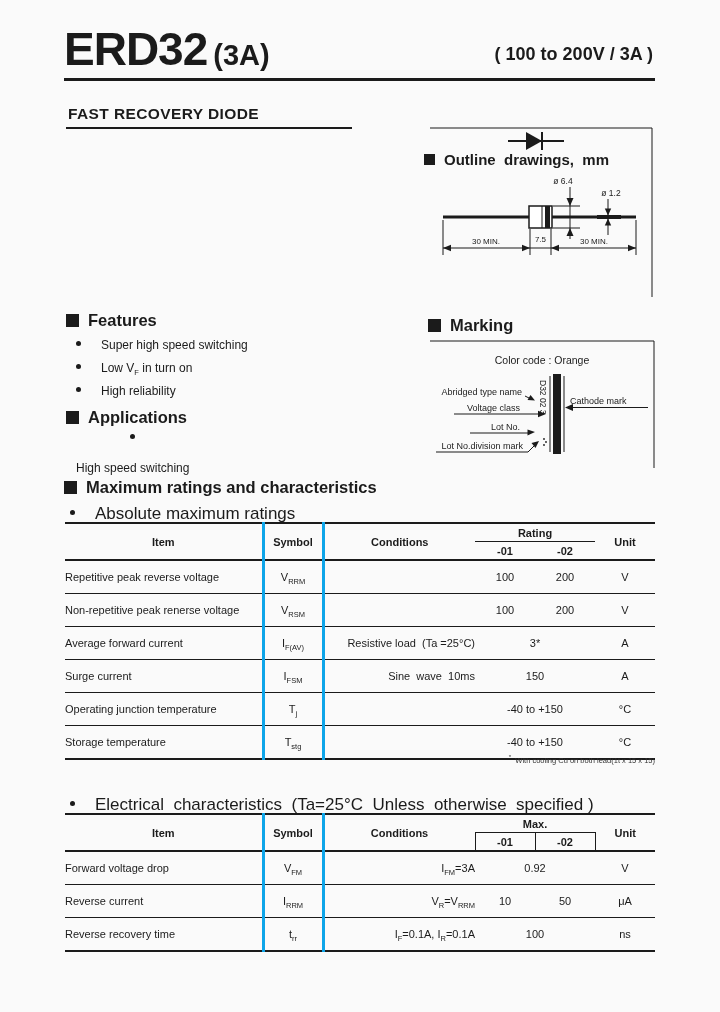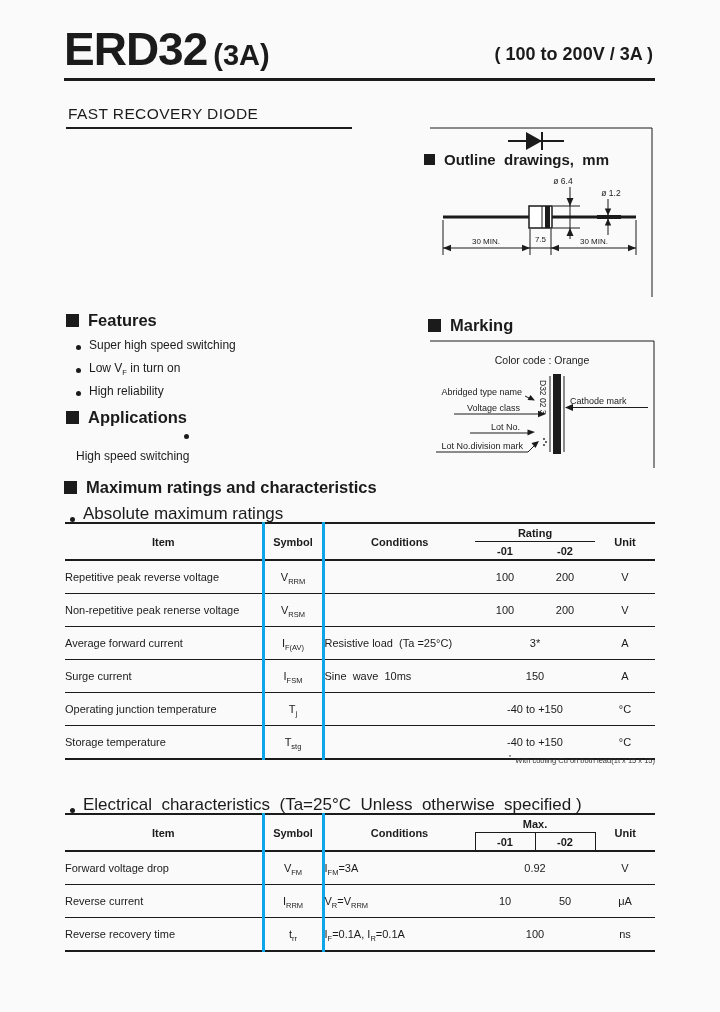--- a/index.html
+++ b/index.html
@@ -12,44 +12,44 @@
     overflow:hidden;
   }
   .abs{position:absolute;}
   .ws-pre{white-space:pre;}
   
   .title-row{left:64px;top:22px;}
   .title-model{font-size:46px;font-weight:bold;letter-spacing:-1px;}
   .title-suffix{font-size:29px;font-weight:bold;margin-left:6px;}
   .title-right{right:67px;top:44px;font-size:18px;font-weight:bold;}
   .title-rule{left:64px;top:78px;width:591px;height:3px;background:#1b1b1b;}
-  .subtitle{left:68px;top:105px;font-size:15.5px;font-weight:normal;letter-spacing:.4px;}
+  .subtitle{left:68px;top:105px;font-size:15.5px;font-weight:bold;letter-spacing:.4px;}
   .subtitle-underline{left:66px;top:127px;width:286px;height:2px;background:#1b1b1b;}
   
   .sec-head{display:flex;align-items:center;gap:9px;font-weight:bold;}
   .sq{width:13px;height:13px;background:#1b1b1b;display:inline-block;flex:0 0 auto;}
   .sq.sm{width:11px;height:11px;}
   .h15{font-size:15px;}
   .h16{font-size:16.5px;}
-  .bullet-row{display:flex;align-items:flex-end;gap:8px;}
+  .bullet-row{display:flex;align-items:center;gap:20px;}
   .dot{width:5px;height:5px;border-radius:50%;background:#1b1b1b;display:inline-block;flex:0 0 auto;position:relative;top:-2px;}
   .b12{font-size:12px;}
   .b11{font-size:17px;}
   sub{font-size:7.5px;line-height:0;}
   
   .dtable{border-collapse:collapse;width:590px;table-layout:fixed;font-size:11px;color:#1b1b1b;
           border-top:2px solid #1b1b1b;border-bottom:2px solid #1b1b1b;}
   .dtable thead{border-bottom:2px solid #1b1b1b;}
   .dtable tbody tr{border-top:1px solid #1b1b1b;}
   .dtable th{font-weight:bold;font-size:11px;padding:0;height:17px;}
   .dtable td{padding:0;height:32px;}
   .vr{border-right:3px solid #0ea5e9;margin-top:23px;}
   .c-rating{border-bottom:1px solid #1b1b1b;}
   .item{text-align:left;padding-left:17px;}
-  .cond{text-align:left;padding-left:7px;white-space:pre;}
+  .cond{text-align:right;padding-left:7px;white-space:pre;}
   .sym,.val,.unit,.c-sub{text-align:center;}
   .boxed{border-left:1px solid #1b1b1b;border-right:1px solid #1b1b1b;}
   .footnote{left:65px;top:753px;width:590px;text-align:right;font-size:7.5px;color:#333;}
   
   svg{display:block;}
   svg text{font-family:"Liberation Sans",sans-serif;fill:#1b1b1b;}
   .thin{stroke:#1b1b1b;stroke-width:1;fill:none;}
   .thick{stroke:#1b1b1b;stroke-width:2;fill:none;}
   .fillb{fill:#1b1b1b;stroke:none;}
 </style>

